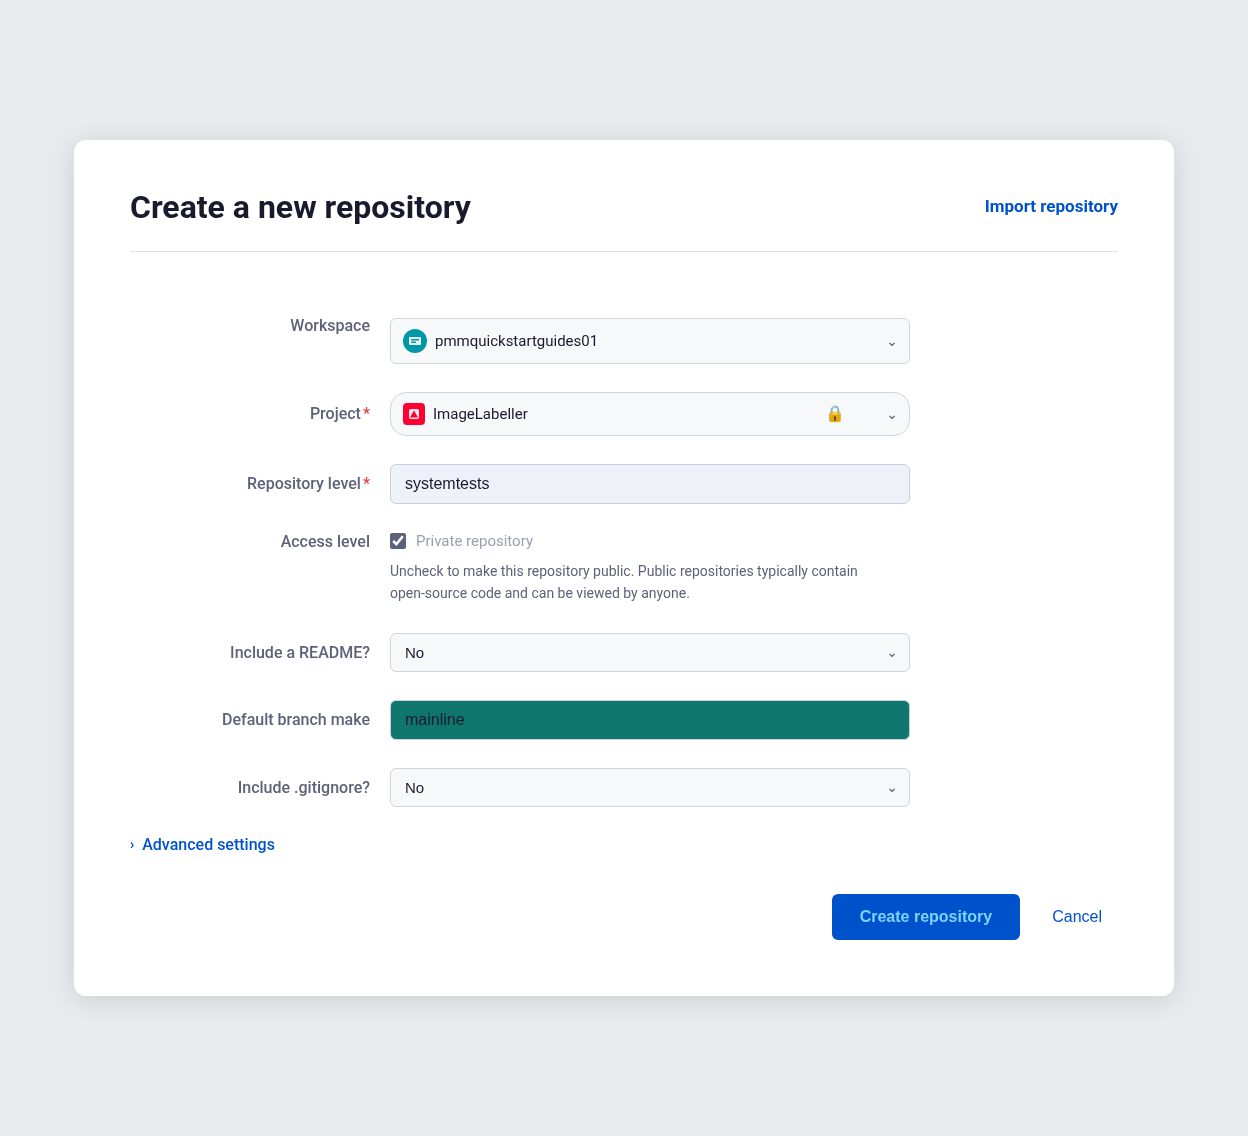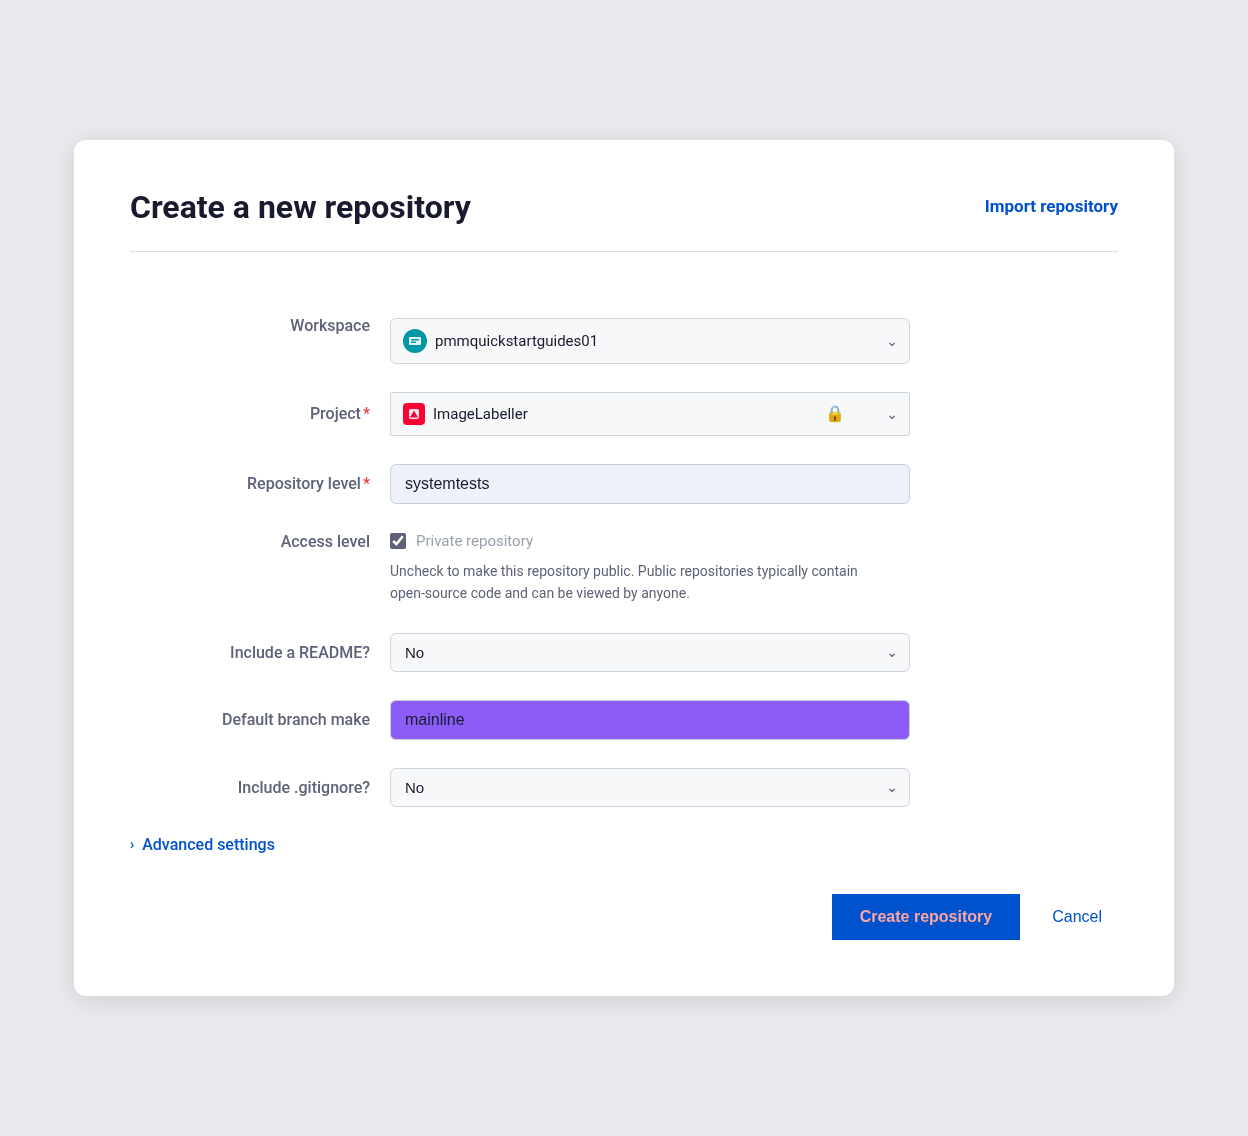--- a/index.html
+++ b/index.html
@@ -162,21 +162,21 @@
       position: relative;
       margin-top: 30px;
     }
 
     .project-row-inner {
       display: flex;
       align-items: center;
       width: 100%;
       padding: 10px 36px 10px 12px;
       border: 1px solid #d0d5dd;
-      border-radius: 2px;
+      border-radius: 16px;
       background: #f7f8fa;
       font-size: 15px;
       color: #1a1a2e;
       cursor: pointer;
       position: relative;
     }
 
     .lock-icon {
       margin-left: auto;
       margin-right: 28px;
@@ -247,23 +247,23 @@
     .footer-row {
       display: flex;
       align-items: center;
       justify-content: flex-end;
       gap: 16px;
       margin-top: 8px;
     }
 
     .btn-create {
       background: #0052cc;
-      color: #fca5a5;
+      color: #7dd3fc;
       border: none;
-      border-radius: 0;
+      border-radius: 6px;
       padding: 14px 28px;
       font-size: 16px;
       font-weight: 600;
       cursor: pointer;
       white-space: nowrap;
     }
 
     .btn-cancel {
       background: transparent;
       color: #0052cc;
@@ -364,21 +364,21 @@
           <span class="select-chevron">⌄</span>
         </div>
       </div>
     </div>
 
     <div class="form-row">
       <div class="label-col">
         <span>Default branch make</span>
       </div>
       <div class="control-col">
-        <input type="text" class="form-input" style="background: #8b5cf6;" value="mainline">
+        <input type="text" class="form-input" style="background: #0f766e;" value="mainline">
       </div>
     </div>
 
     <div class="form-row">
       <div class="label-col">Include .gitignore?</div>
       <div class="control-col">
         <div class="select-wrapper">
           <select class="form-select">
             <option value="no">No</option>
             <option value="yes">Yes</option>

